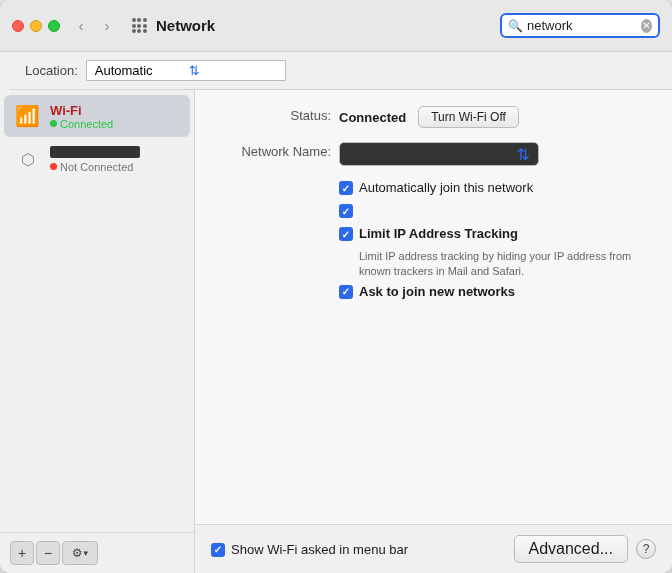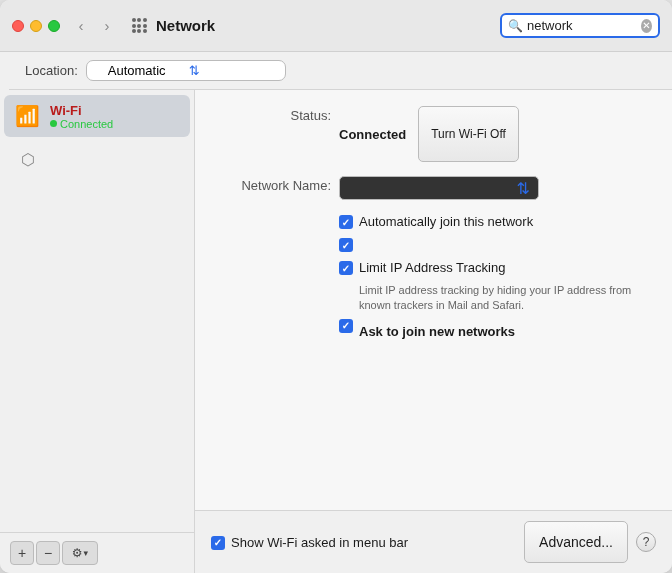--- a/index.html
+++ b/index.html
@@ -159,22 +159,22 @@
     .location-label {
       font-size: 13px;
       color: #444;
     }
 
     .location-select {
       display: flex;
       align-items: center;
       background: white;
       border: 1px solid #bbb;
-      border-radius: 7px;
-      padding: 2px 21px;
+      border-radius: 1px;
+      padding: 2px 8px;
       gap: 6px;
       width: 200px;
       cursor: pointer;
     }
 
     .location-select span {
       flex: 1;
       font-size: 13px;
     }
 
@@ -340,21 +340,21 @@
     .status-connected-text {
       font-weight: 700;
       font-size: 13px;
       color: #1a1a1a;
     }
 
     .turn-off-btn {
       background: linear-gradient(to bottom, #f9f9f9, #e8e8e8);
       border: 1px solid #bbb;
       border-radius: 5px;
-      padding: 20px 12px;
+      padding: 3px 12px;
       font-size: 12px;
       cursor: pointer;
       color: #1a1a1a;
     }
 
     .description-text {
       font-size: 12px;
       color: #555;
       line-height: 1.4;
       margin-top: 4px;
@@ -439,22 +439,22 @@
       align-items: center;
       gap: 6px;
     }
 
     .spacer { flex: 1; }
 
     .advanced-btn {
       background: linear-gradient(to bottom, #f9f9f9, #e8e8e8);
       border: 1px solid #bbb;
       border-radius: 5px;
-      padding: 12px 14px;
-      font-size: 14px;
+      padding: 4px 14px;
+      font-size: 16px;
       cursor: pointer;
       color: #1a1a1a;
     }
 
     .help-btn {
       width: 20px;
       height: 20px;
       border-radius: 50%;
       border: 1px solid #aaa;
       background: linear-gradient(to bottom, #f5f5f5, #e0e0e0);
@@ -531,20 +531,27 @@
               <span class="status-dot dot-green"></span>
               <span>Connected</span>
             </span>
           </div>
         </div>
 
         <div class="sidebar-item">
           <div class="network-icon">
             <span style="color:#888; font-size:16px;">⬡</span>
           </div>
+          <div class="item-info">
+            <div class="redacted-bar"></div>
+            <span class="item-status" style="margin-top:3px;">
+              <span class="status-dot dot-red"></span>
+              <span style="color:#777;">Not Connected</span>
+            </span>
+          </div>
         </div>
 
       </div>
 
       <div class="sidebar-footer">
         <button class="footer-btn">+</button>
         <button class="footer-btn">−</button>
         <button class="gear-dropdown">
           <span>⚙</span>
           <span style="font-size:9px;">▾</span>
@@ -587,31 +594,31 @@
             <div class="checkbox">
               <span class="checkmark">✓</span>
             </div>
           </div>
 
           <div>
             <div class="checkbox-row">
               <div class="checkbox">
                 <span class="checkmark">✓</span>
               </div>
-              <span class="checkbox-label" style="font-weight:400;text-align:center;">Limit IP Address Tracking</span>
+              <span class="checkbox-label" style="font-weight:700;text-align:center;">Limit IP Address Tracking</span>
             </div>
             <div class="checkbox-sublabel">Limit IP address tracking by hiding your IP address from known trackers in Mail and Safari.</div>
           </div>
 
           <div>
             <div class="checkbox-row">
               <div class="checkbox">
                 <span class="checkmark">✓</span>
               </div>
-              <span class="checkbox-label" style="font-weight:600;margin-top:6px;">Ask to join new networks</span>
+              <span class="checkbox-label" style="font-weight:600;">Ask to join new networks</span>
             </div>
           </div>
 
         </div>
       </div>
 
       <div class="detail-footer">
         <div class="show-wifi-checkbox">
           <div class="checkbox">
             <span class="checkmark">✓</span>

